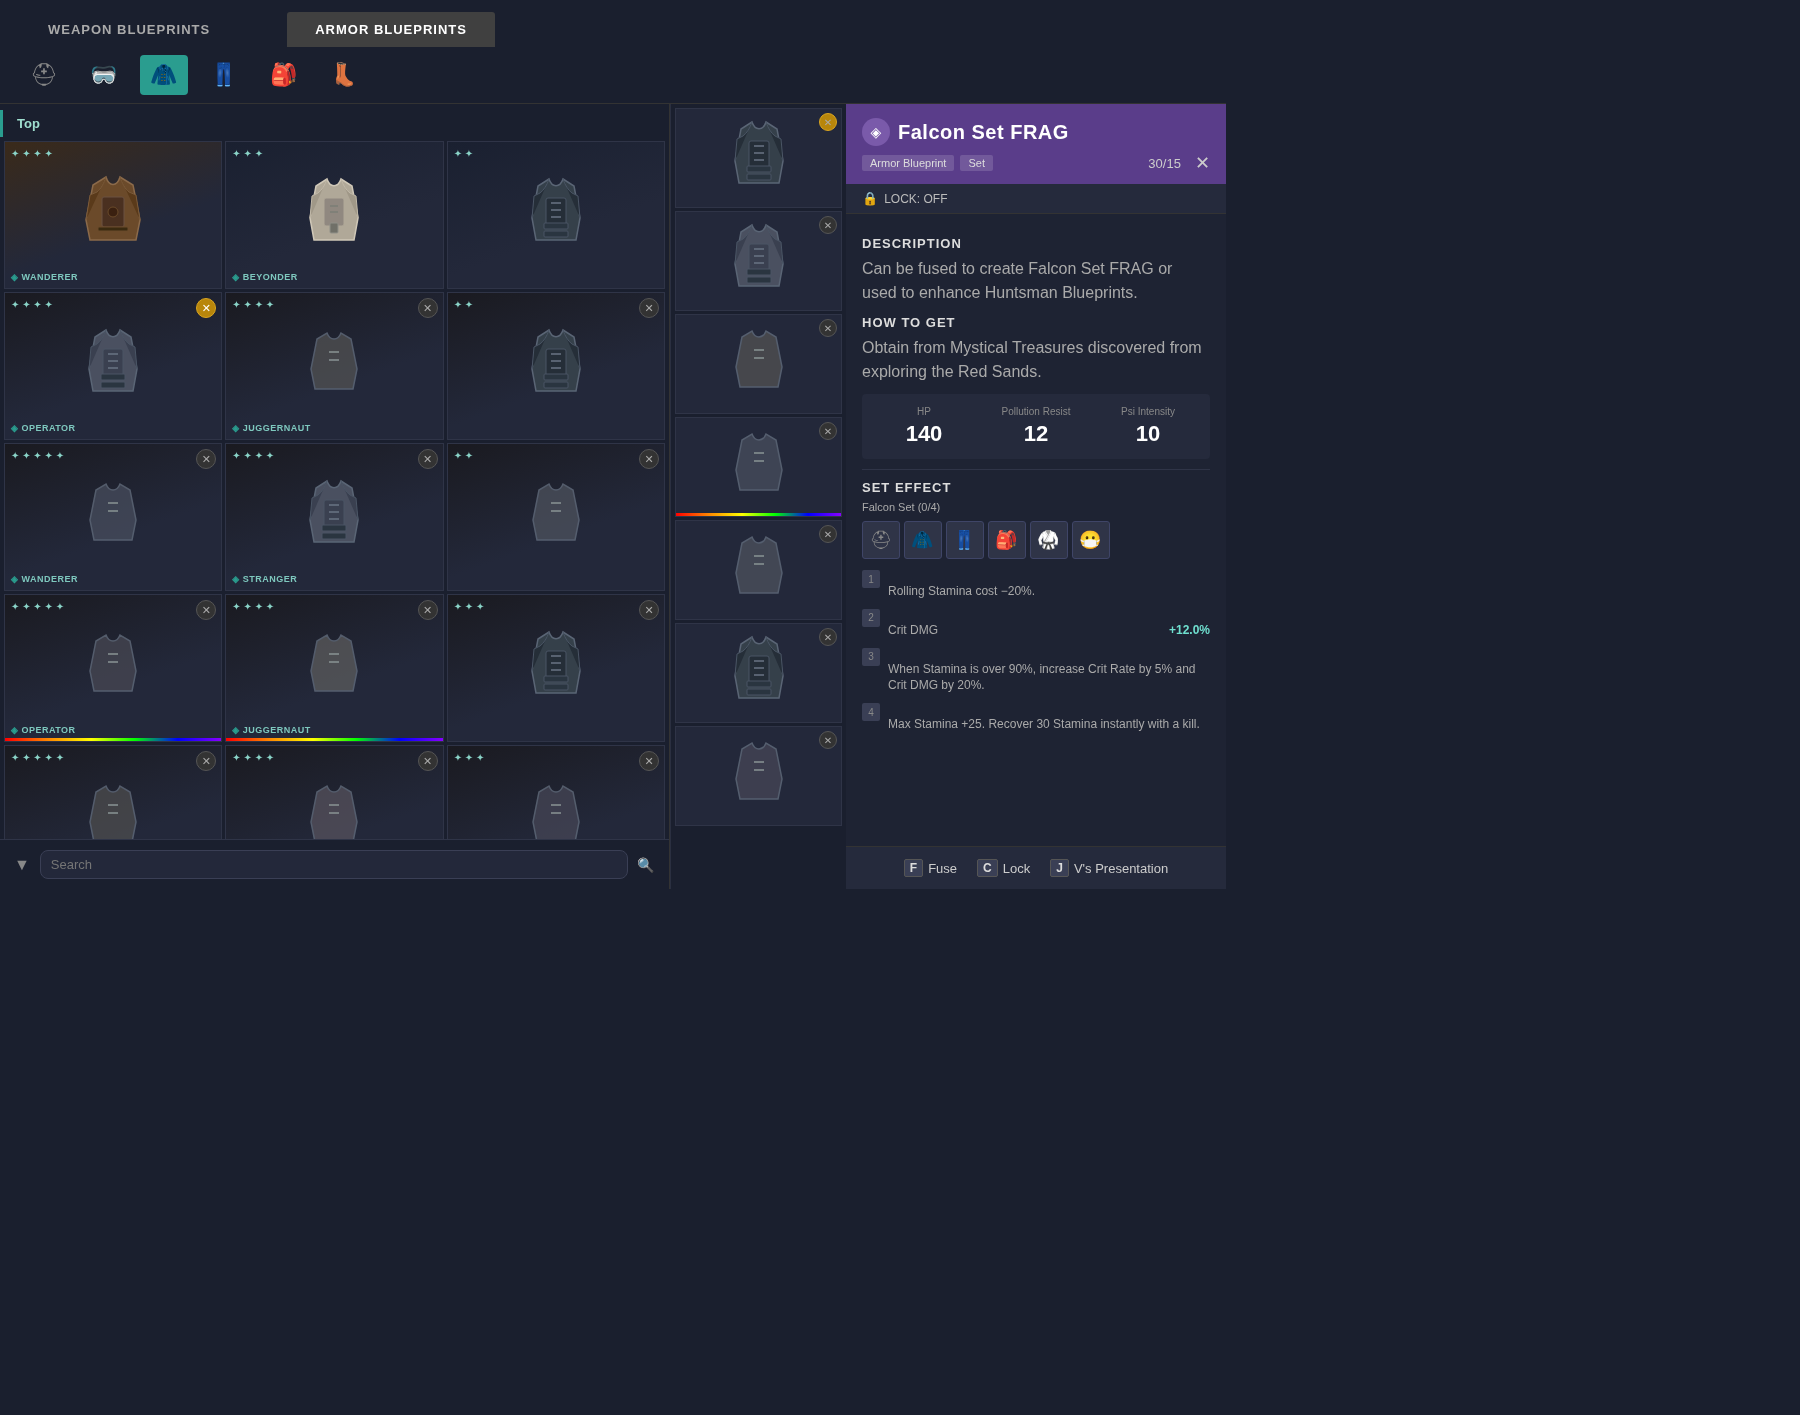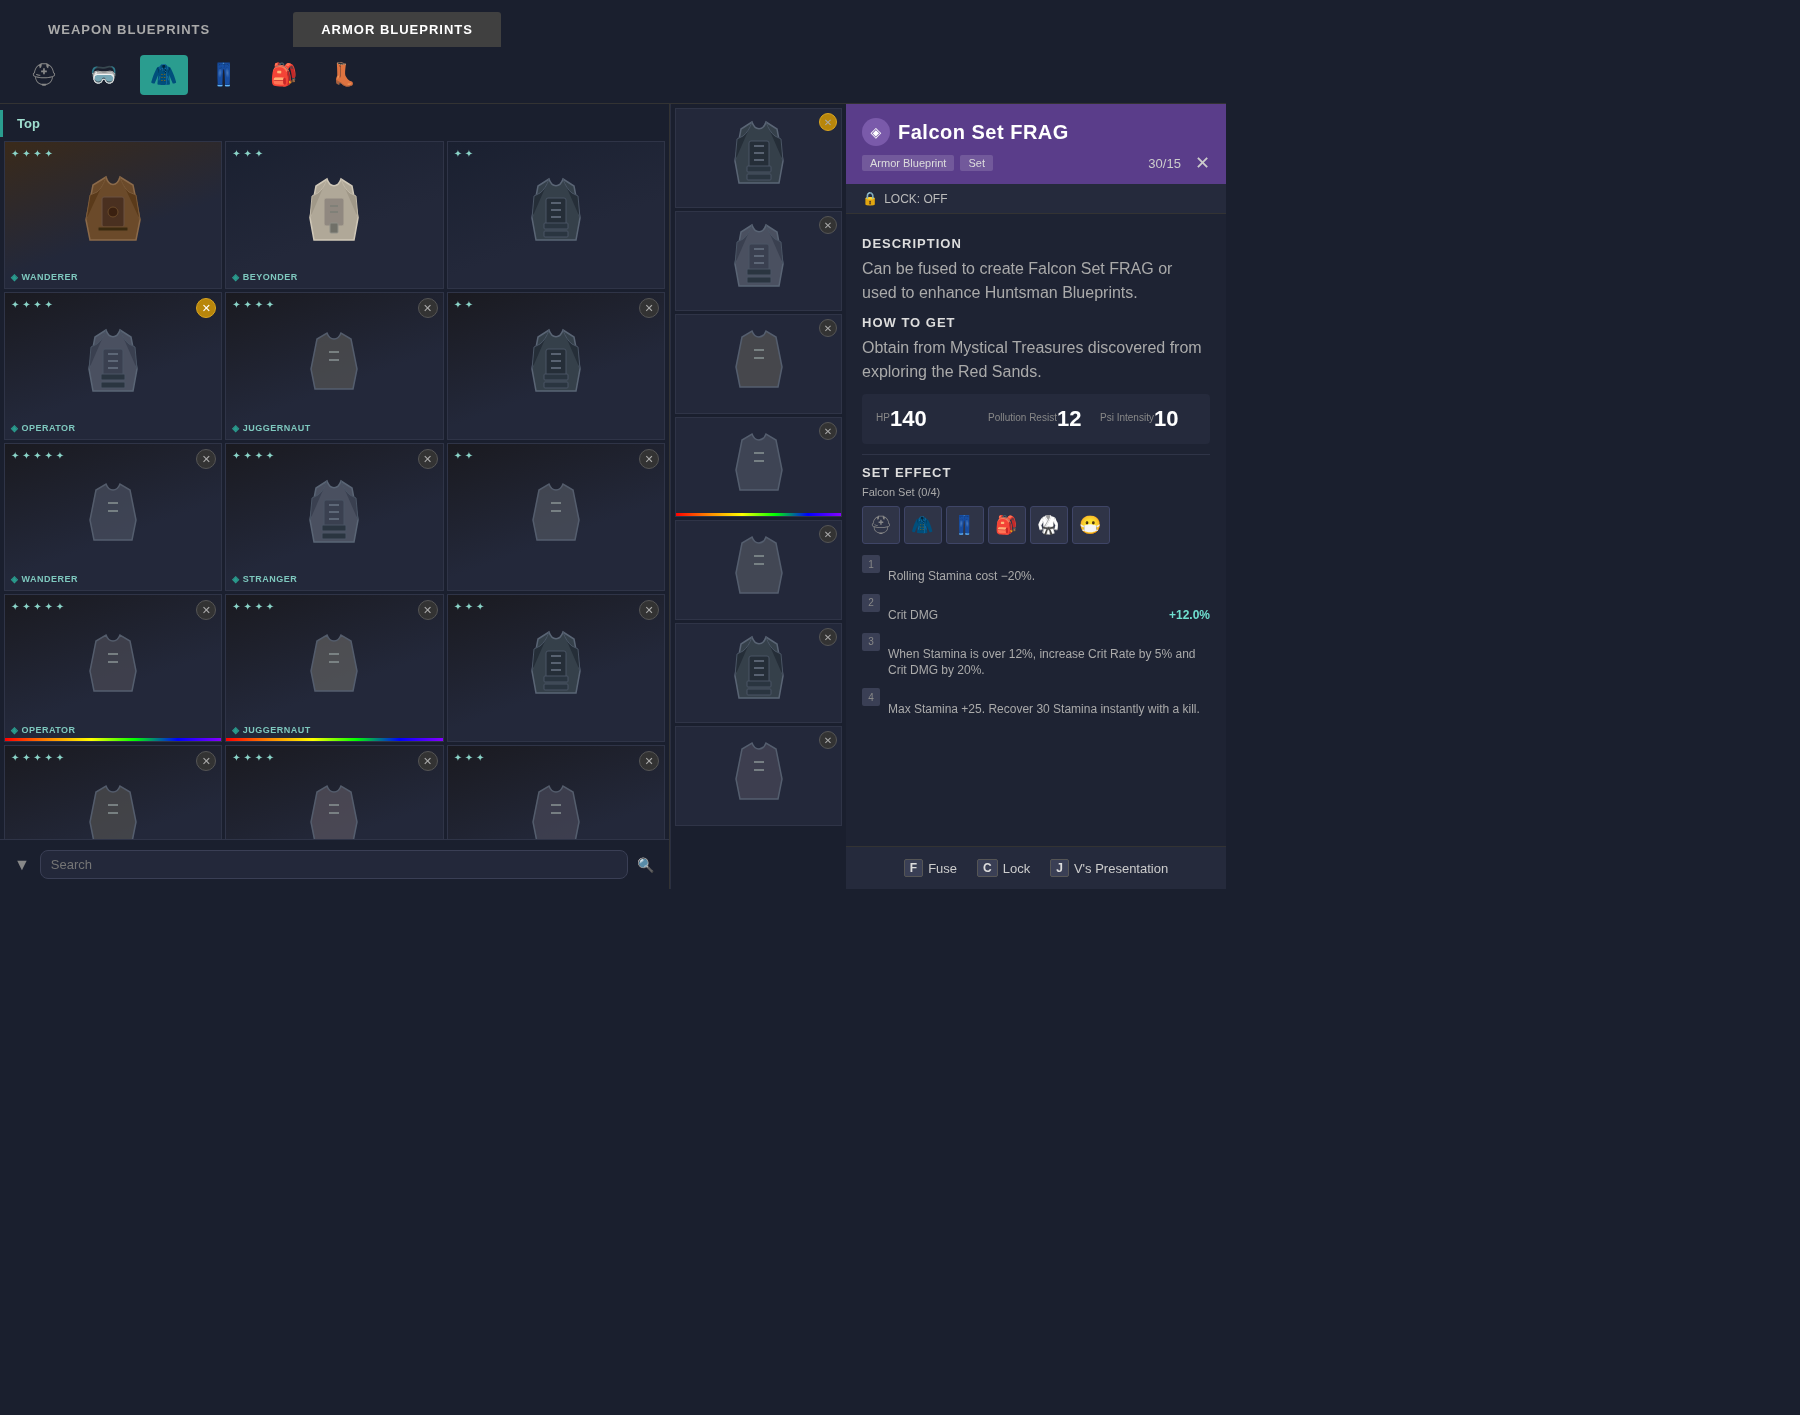--- a/index.html
+++ b/index.html
@@ -10,21 +10,21 @@
       width: 1226px;
       height: 895px;
       overflow: hidden;
       position: relative;
     }
 
     
     .top-tabs {
       display: flex;
       padding: 12px 20px 0;
-      gap: 12px;
+      gap: 6px;
     }
     .tab {
       padding: 10px 28px;
       font-size: 13px;
       font-weight: bold;
       letter-spacing: 1px;
       cursor: pointer;
       color: #aaa;
       background: transparent;
       border: none;
@@ -286,21 +286,21 @@
     .stats-row {
       display: flex;
       gap: 16px;
       background: #252a3c;
       padding: 12px 14px;
       border-radius: 4px;
       margin: 10px 0;
     }
     .stat-item {
       display: flex;
-      flex-direction: row;
+      flex-direction: column;
       align-items: center;
       flex: 1;
     }
     .stat-label {
       font-size: 10px;
       color: #888;
       text-align: center;
       margin-bottom: 4px;
     }
     .stat-value {
@@ -871,21 +871,21 @@
           </div>
           <div class="effect-item">
       <div class="effect-num">2</div>
       <div class="effect-text" style="display:flex;justify-content:space-between;">
         <span>Crit DMG</span>
               <span class="highlight">+12.0%</span>
       </div>
           </div>
           <div class="effect-item">
       <div class="effect-num">3</div>
-      <div class="effect-text">When Stamina is over 12%, increase Crit Rate by 5% and Crit DMG by 20%.</div>
+      <div class="effect-text">When Stamina is over 90%, increase Crit Rate by 5% and Crit DMG by 20%.</div>
           </div>
           <div class="effect-item">
       <div class="effect-num">4</div>
       <div class="effect-text">Max Stamina +25. Recover 30 Stamina instantly with a kill.</div>
           </div>
         </div>
     </div>
 
     <div class="action-bar" id="action-bar">
 

